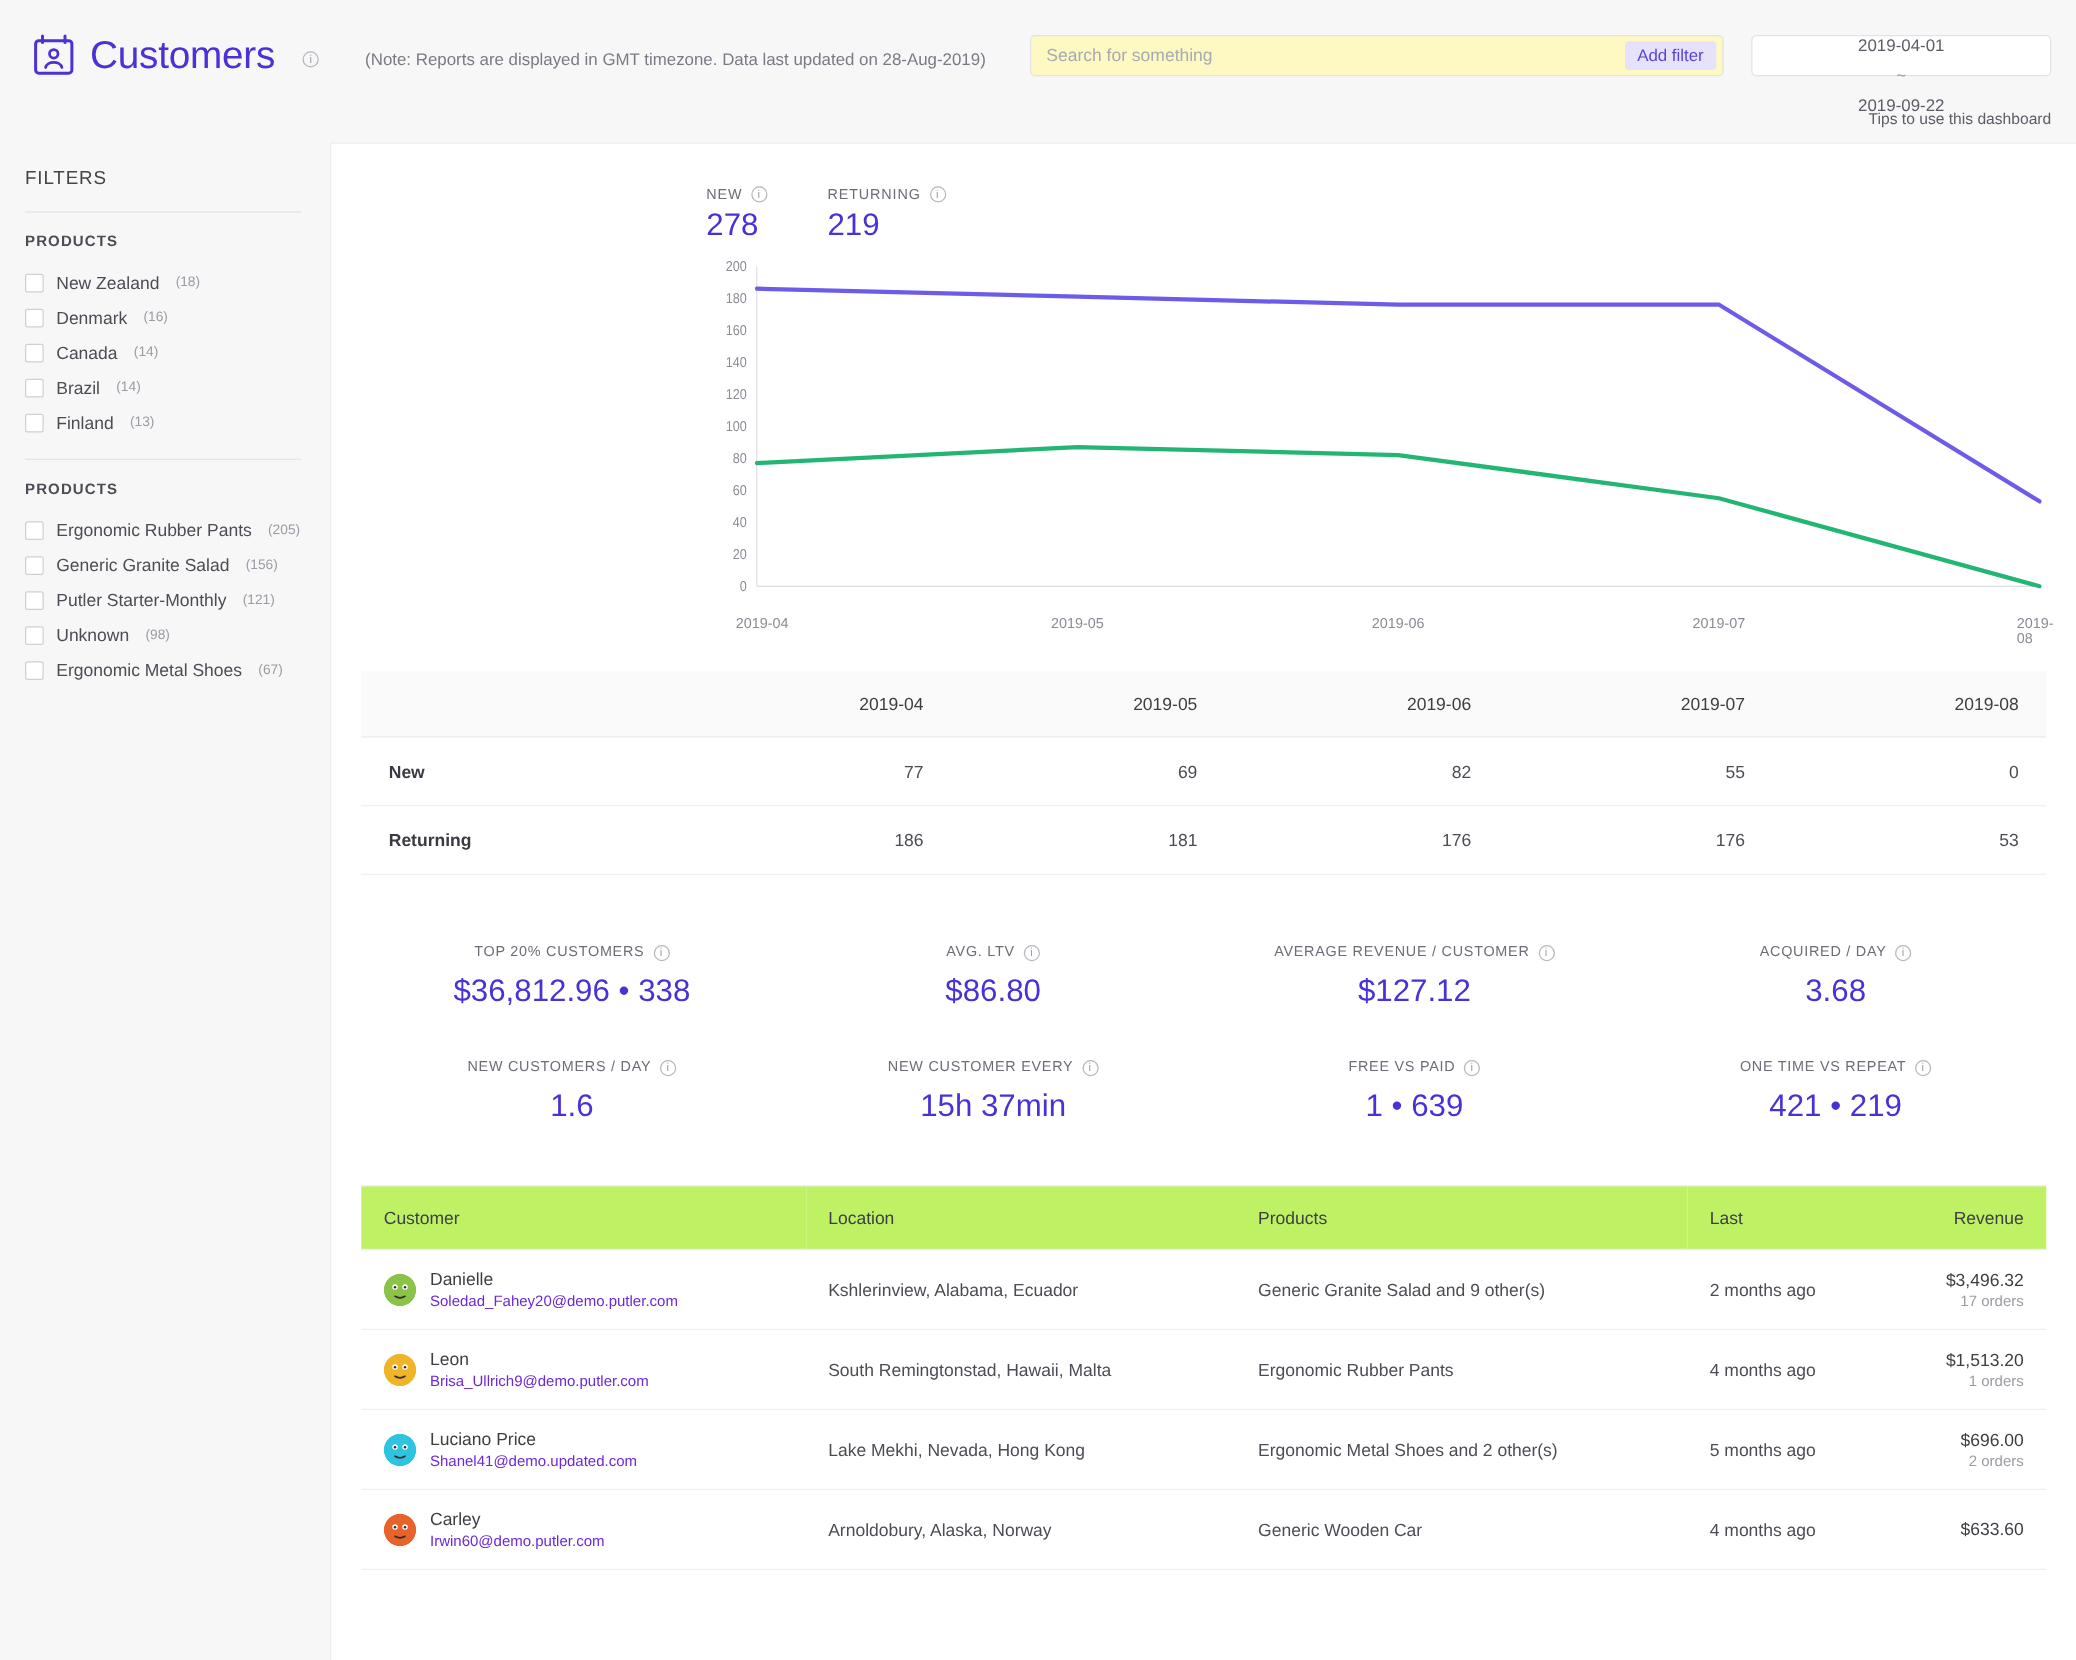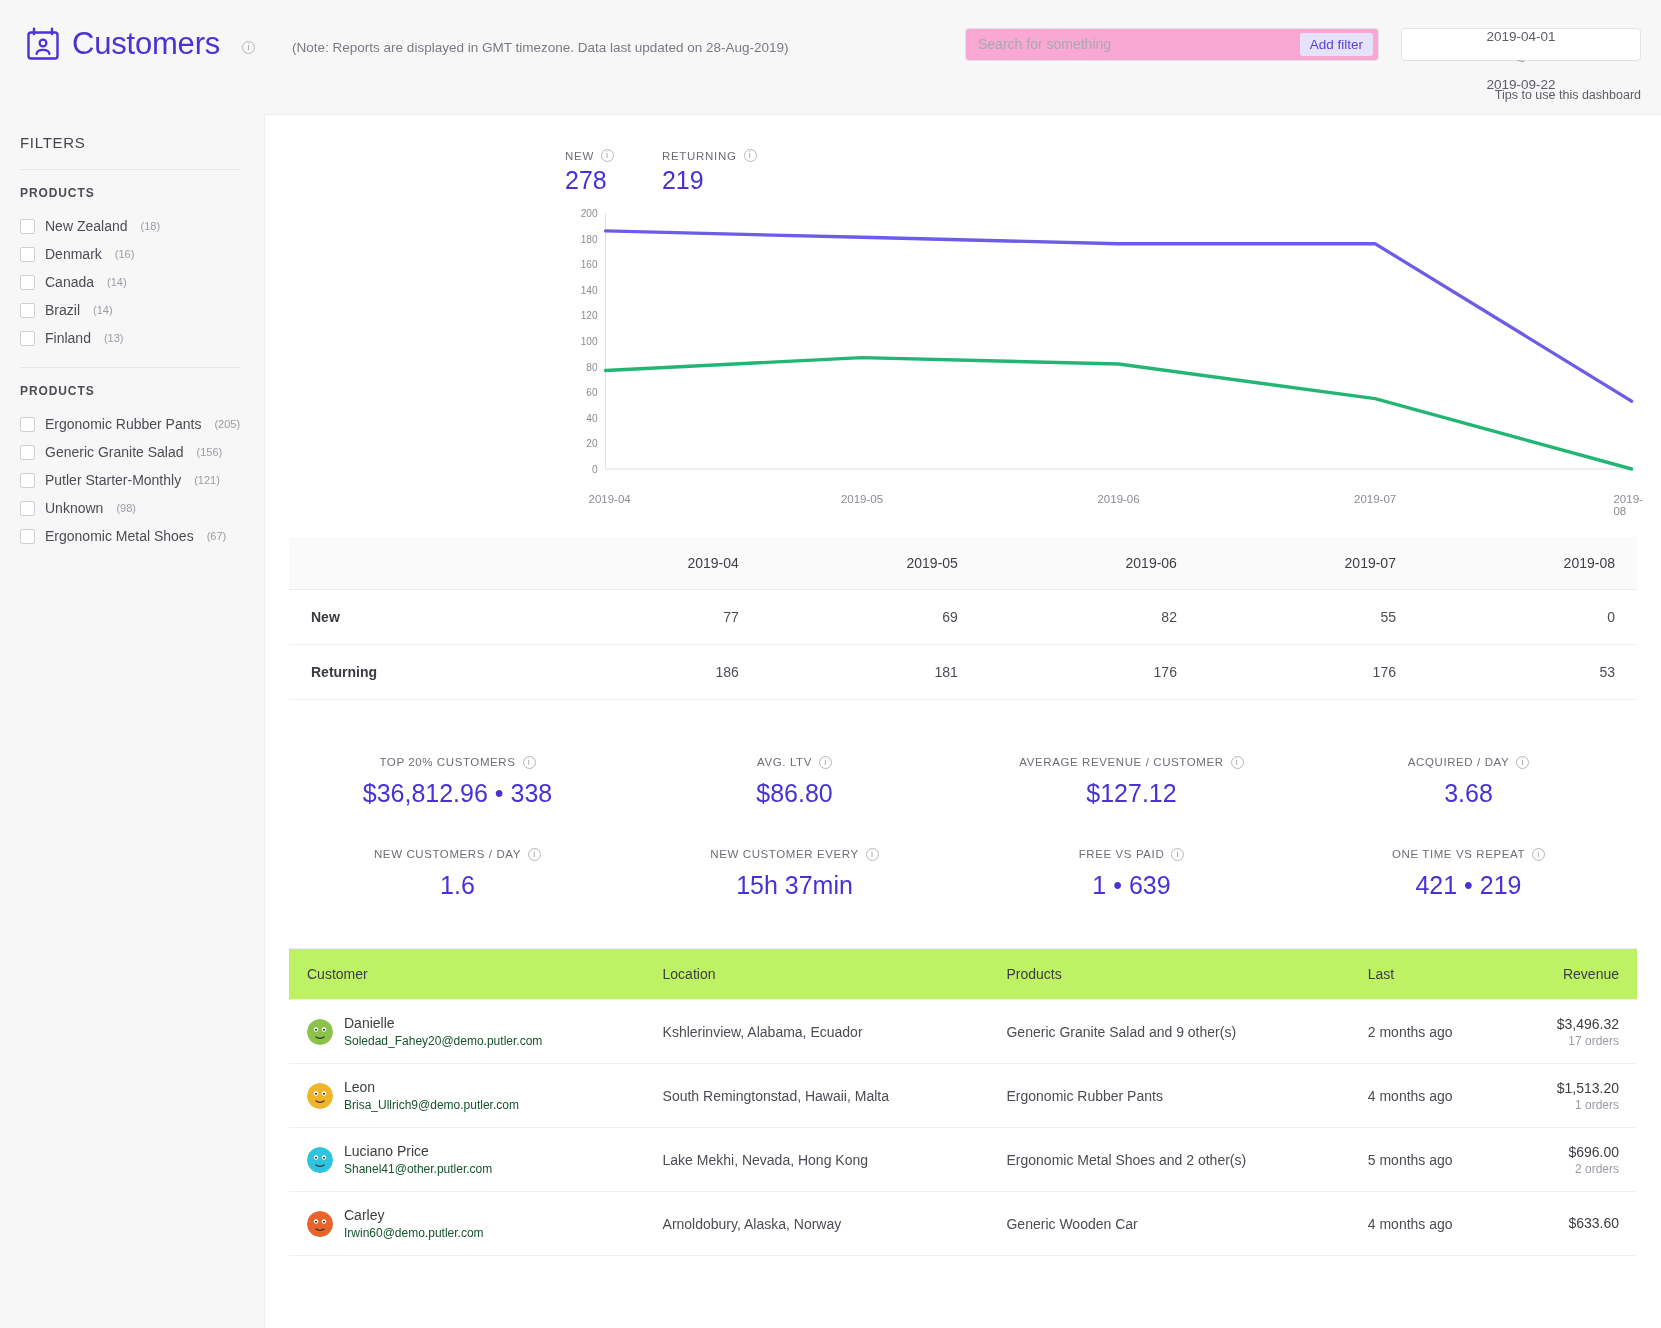--- a/index.html
+++ b/index.html
@@ -45,23 +45,23 @@
   .note {
     font-size: 13.5px;
     color: #7a7a84;
     margin-left: 25px;
     margin-top: 7px;
     white-space: nowrap;
   }
   .topbar-spacer { flex: 1; }
 
   .searchbox {
-    width: 414px;
+    width: 555px;
     height: 33px;
-    background: #f9a8d4;
+    background: #fef9c3;
     border: 1px solid #e2e2e7;
     border-radius: 4px;
     display: flex;
     align-items: center;
     padding: 0 5px 0 12px;
   }
   .searchbox input {
     flex: 1;
     border: none;
     outline: none;
@@ -254,21 +254,21 @@
     border-bottom: 1px solid #f0f0f4;
     vertical-align: middle;
   }
   .ctable tbody td.r { text-align: right; }
   .cust-cell { display: flex; align-items: center; gap: 11px; }
   .avatar {
     width: 26px; height: 26px; flex: 0 0 26px;
     border-radius: 50%;
   }
   .cust-name { font-size: 14px; color: #3d3d44; line-height: 1.35; }
-  .cust-email { font-size: 12px; color: #14532d; line-height: 1.35; text-align: center; }
+  .cust-email { font-size: 12px; color: #6d28d9; line-height: 1.35; text-align: center; }
   .rev-main { font-size: 14px; color: #3d3d44; }
   .rev-sub { font-size: 12px; color: #9b9ba4; margin-top: 2px; }
 </style>
 </head>
 <body>
 
 <div class="topbar">
   <div class="brand">
     <svg class="brand-icon" viewBox="0 0 34 34">
       <rect x="2.5" y="5.5" width="29" height="26" rx="2.5" fill="none" stroke="#4a32d4" stroke-width="2.4"></rect>
@@ -549,21 +549,21 @@
                 <svg class="avatar" viewBox="0 0 26 26">
                   <circle cx="13" cy="13" r="13" fill="#2ec4e0"></circle>
                   <ellipse cx="9" cy="10.5" rx="2.2" ry="2.2" fill="#ffffff"></ellipse>
                   <ellipse cx="17" cy="10.5" rx="2.2" ry="2.2" fill="#ffffff"></ellipse>
                   <circle cx="9" cy="10.8" r="1" fill="#2b2b2b"></circle>
                   <circle cx="17" cy="10.8" r="1" fill="#2b2b2b"></circle>
                   <path d="M9 18 q4 2.6 8 0" stroke="#2b2b2b" stroke-width="1.3" fill="none" stroke-linecap="round"></path>
                 </svg>
                 <div>
                   <div class="cust-name">Luciano Price</div>
-                  <div class="cust-email">Shanel41@other.putler.com</div>
+                  <div class="cust-email">Shanel41@demo.updated.com</div>
                 </div>
               </div>
             </td>
             <td>Lake Mekhi, Nevada, Hong Kong</td>
             <td>Ergonomic Metal Shoes and 2 other(s)</td>
             <td>5 months ago</td>
             <td class="r">
               <div class="rev-main">$696.00</div>
               <div class="rev-sub">2 orders</div>
             </td>

